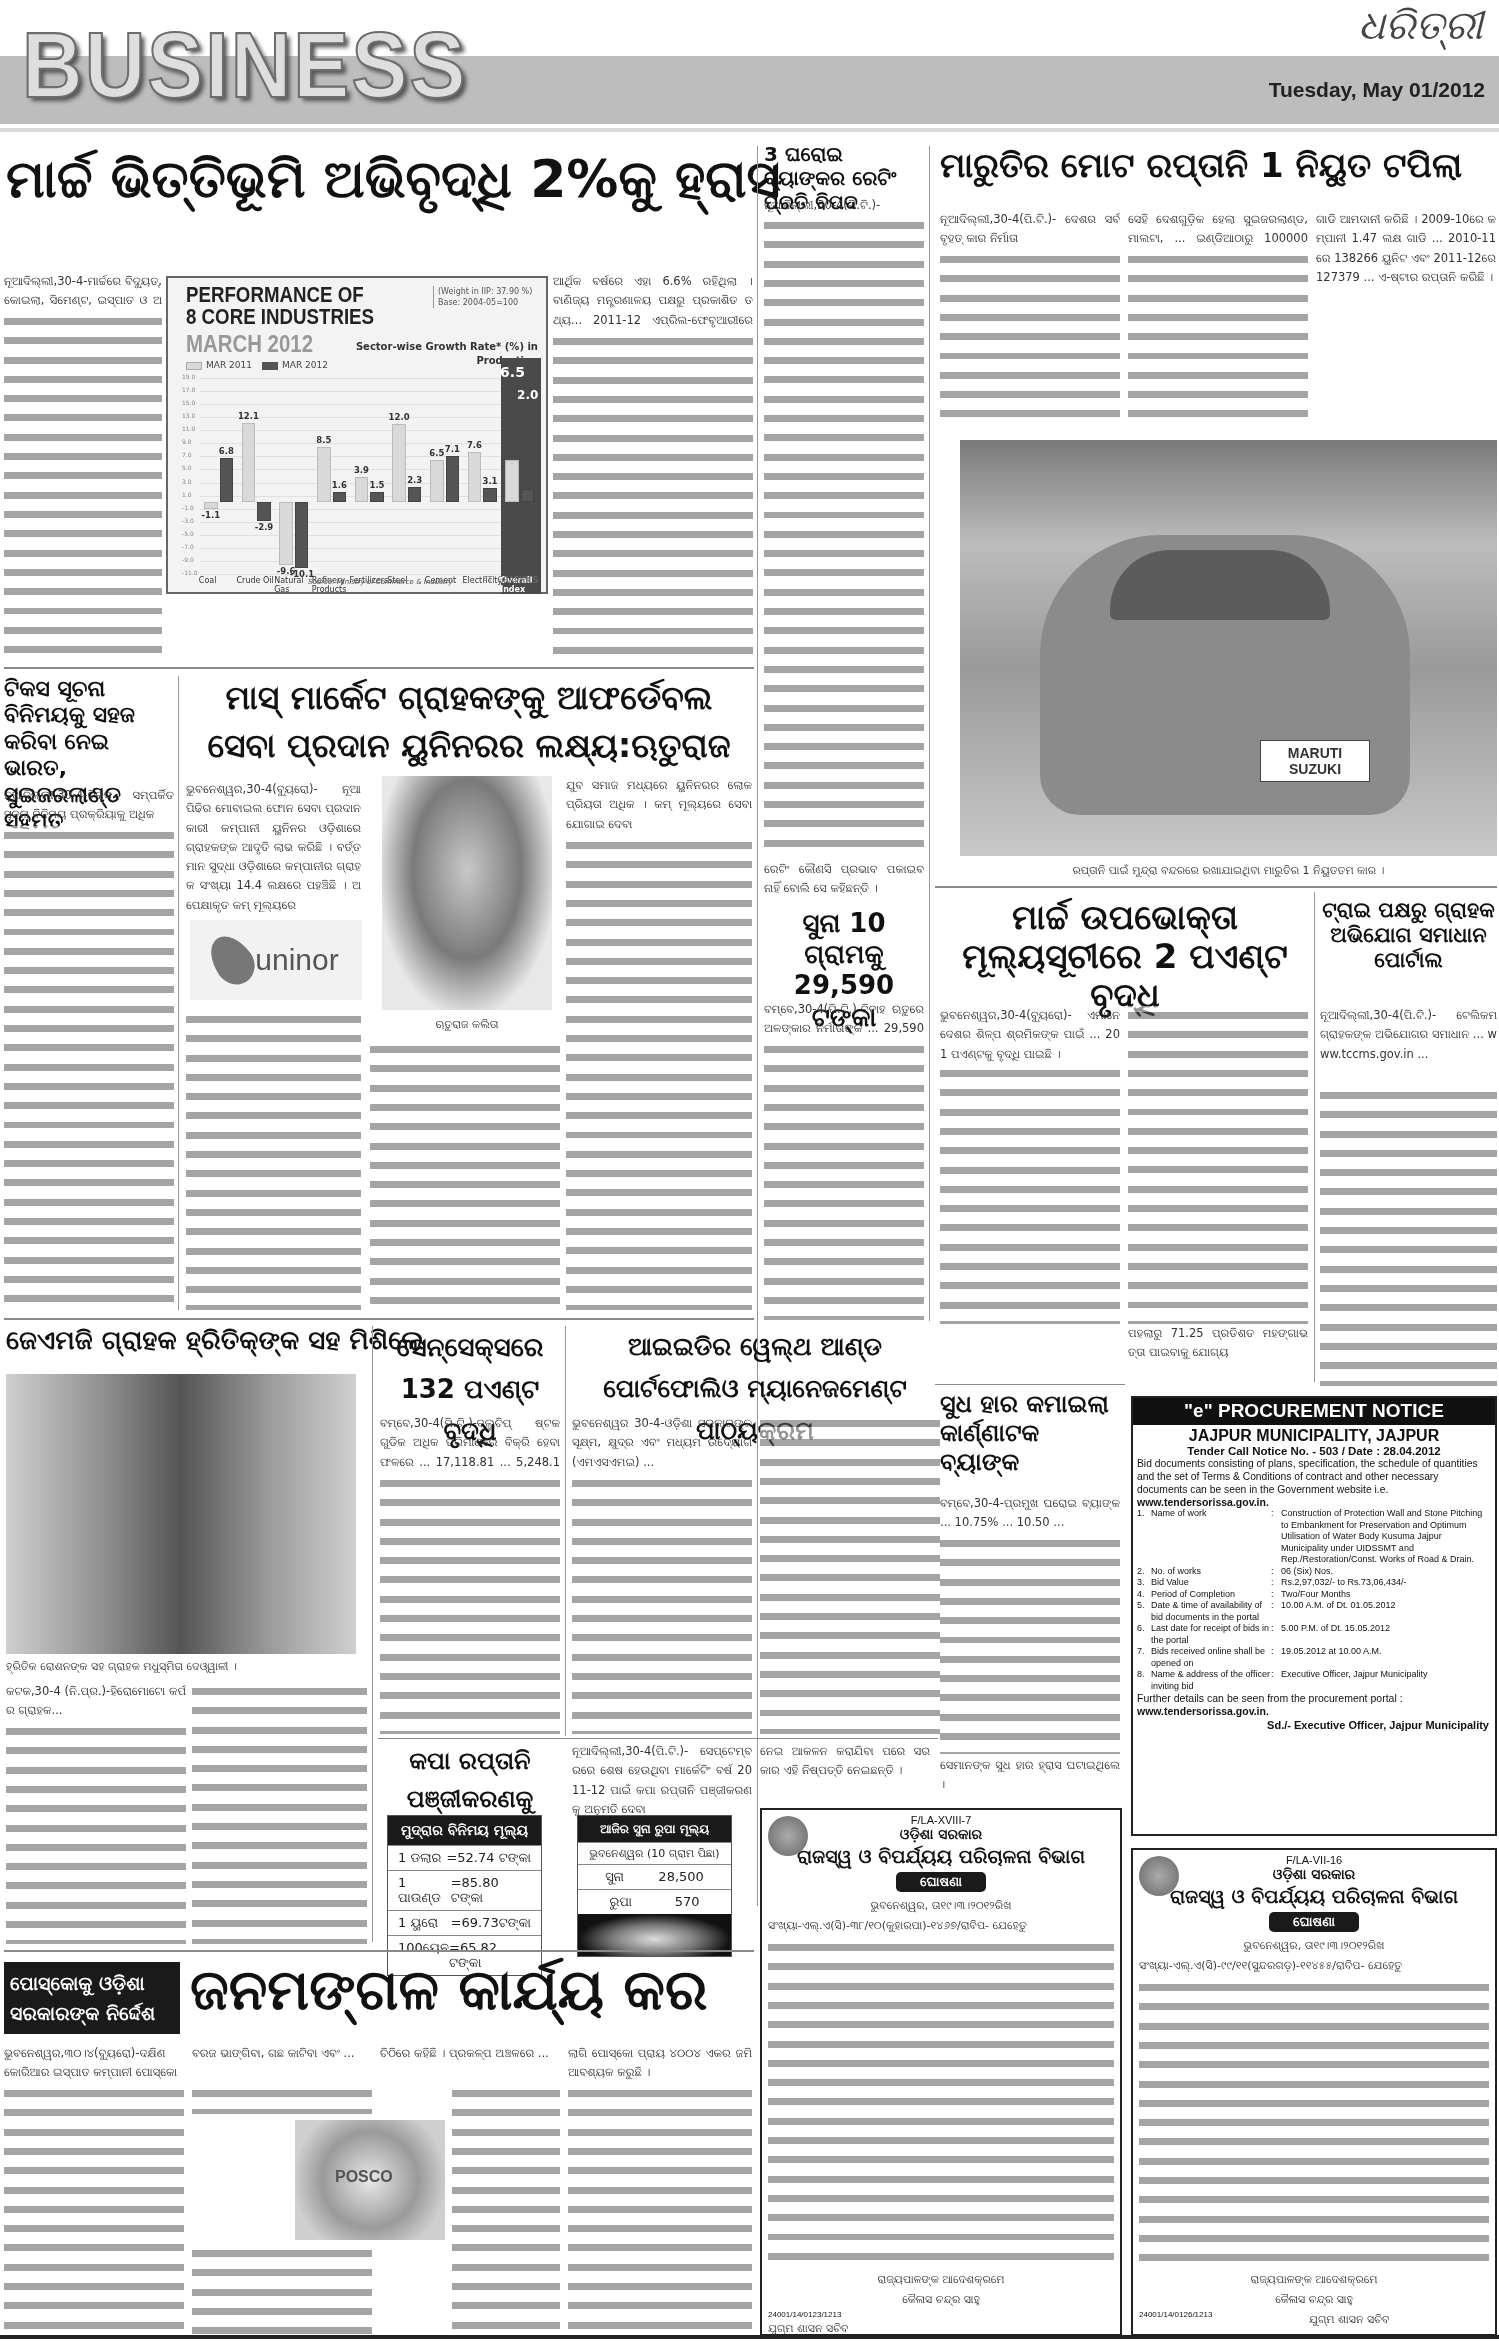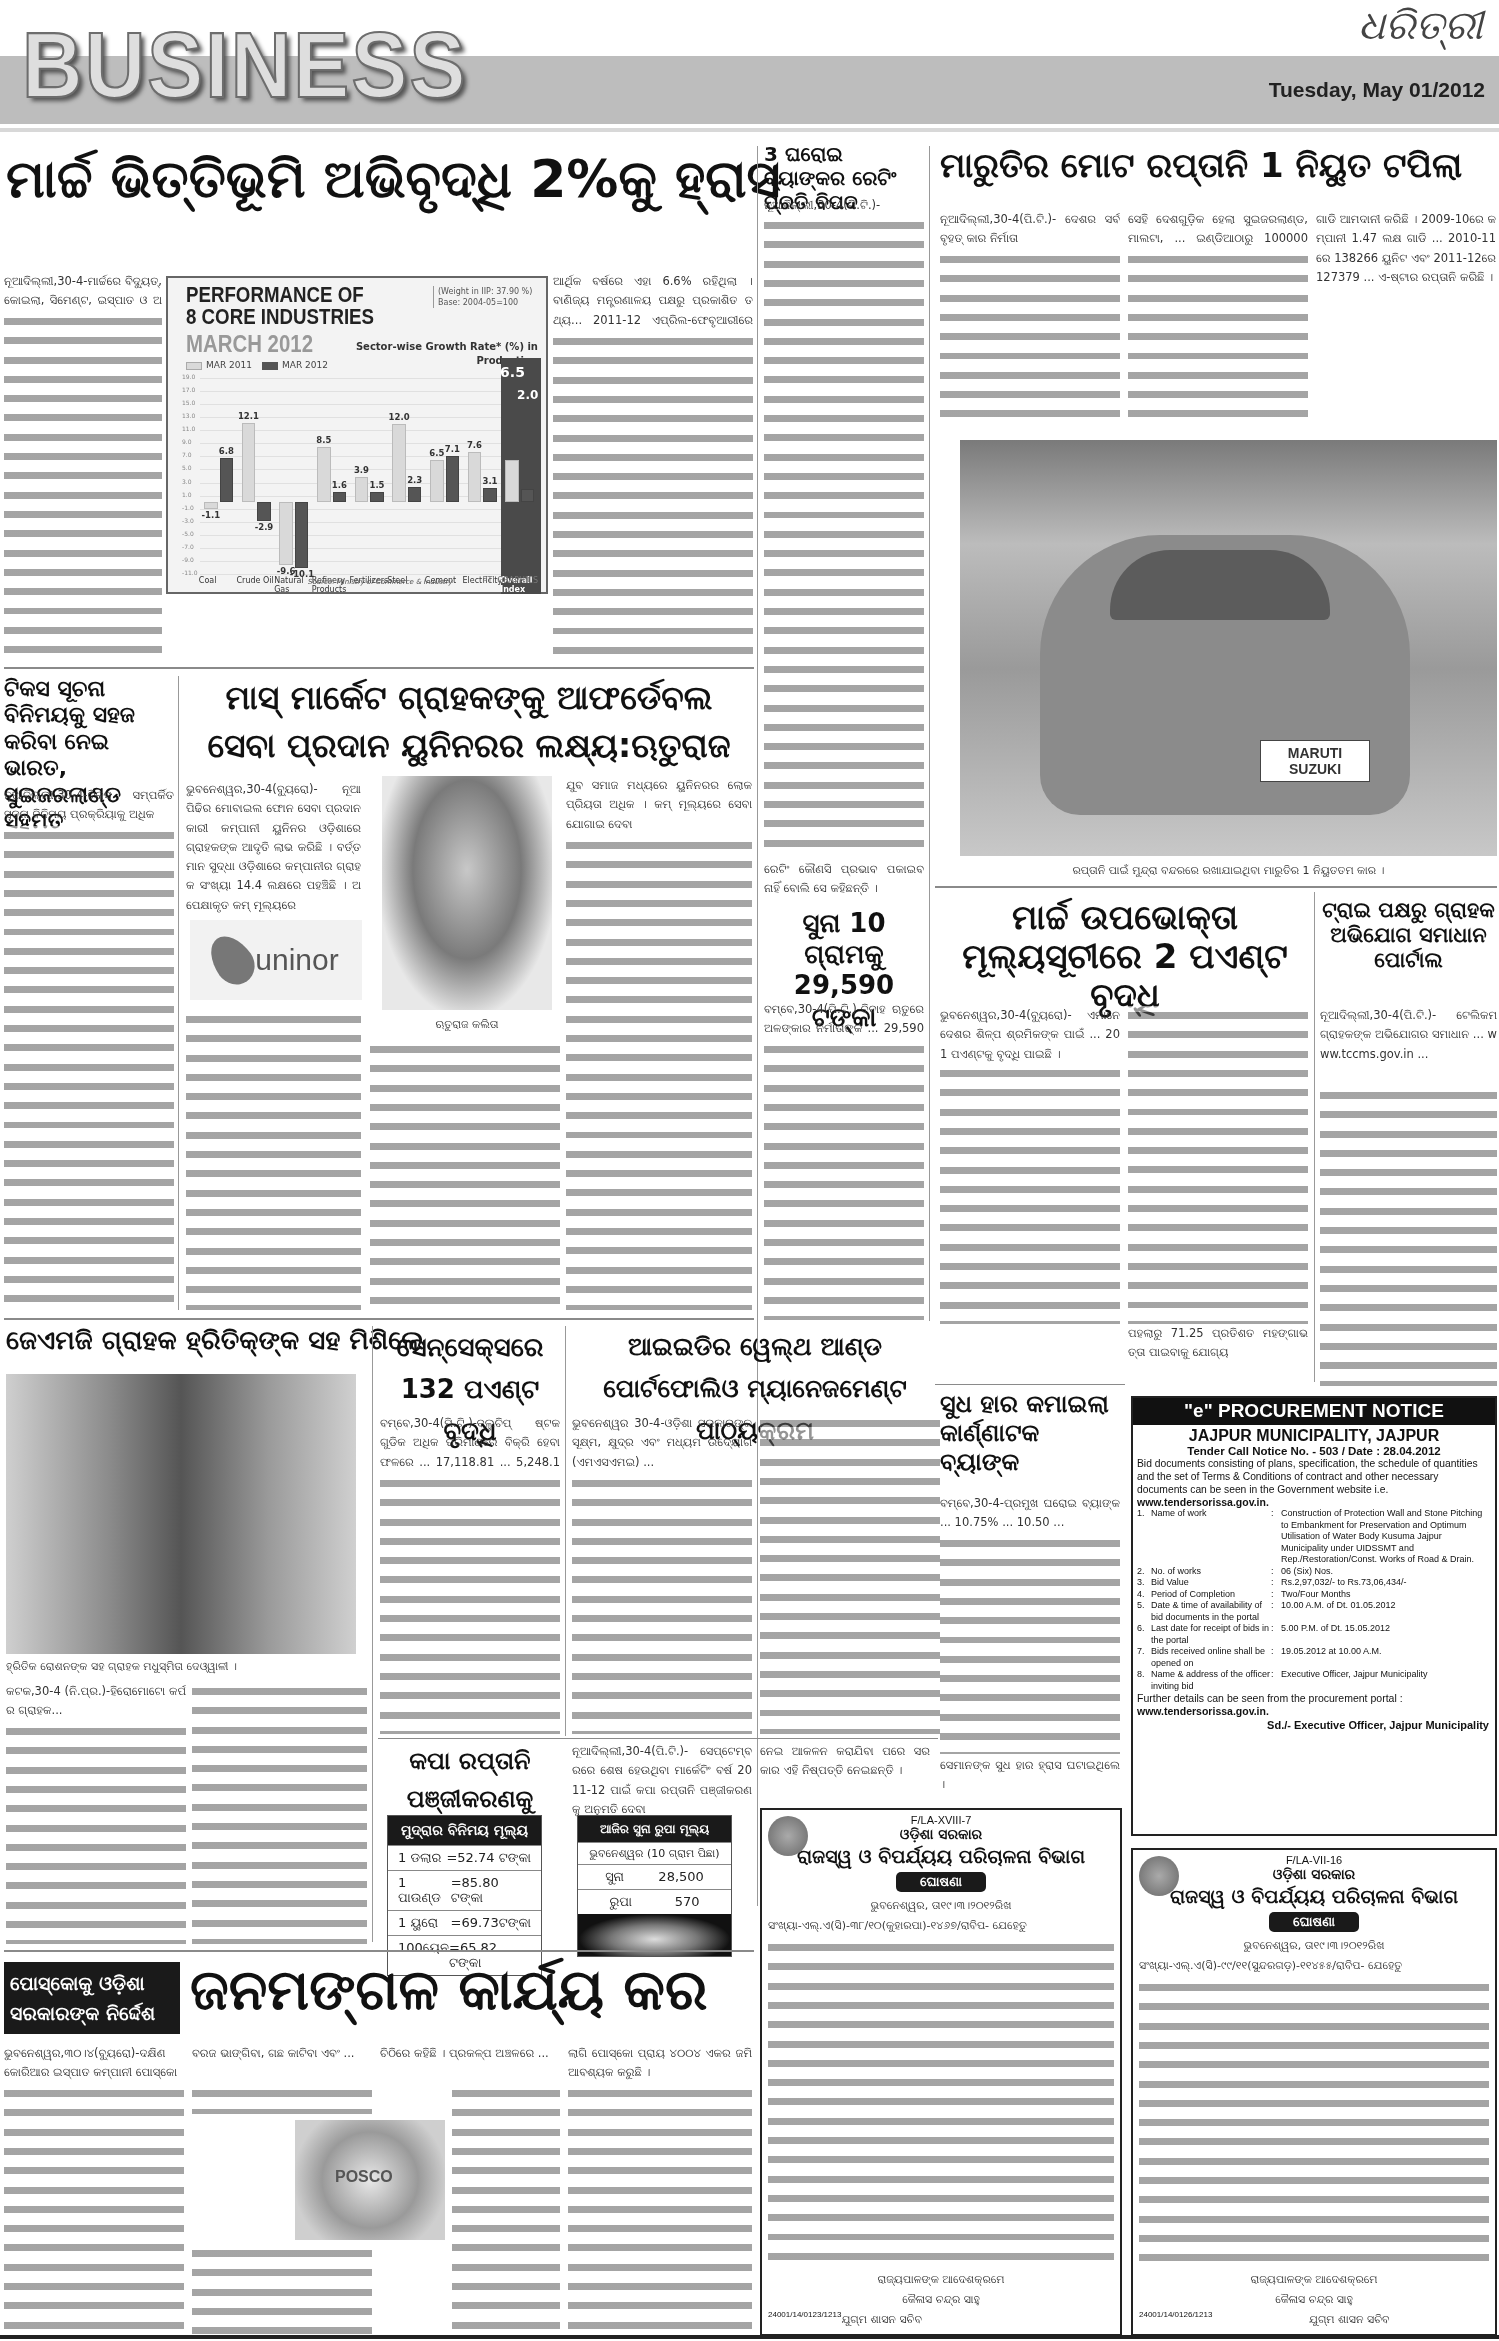--- a/index.html
+++ b/index.html
@@ -386,21 +386,21 @@
       <div class="abs gov-emblem"></div>
       <div class="gov-code" style="">F/LA-XVIII-7</div>
       <div class="gov-state" style="">ଓଡ଼ିଶା ସରକାର</div>
       <div class="gov-dept" style="">ରାଜସ୍ୱ ଓ ବିପର୍ଯ୍ୟୟ ପରିଚାଳନା ବିଭାଗ</div>
       <div class="gov-pill" style="">ଘୋଷଣା</div>
       <div class="body-text" style="text-align:center;height:20px;font-size:11px;">ଭୁବନେଶ୍ୱର, ତା୧୯।୩।୨୦୧୨ରିଖ</div>
       <div class="body-text" style="padding:0 6px;height:20px;font-size:11px;">ସଂଖ୍ୟା-ଏଲ୍.ଏ(ସି)-୩୮/୧୦(କୁହାରପା)-୧୪୬୭/ରାବିପ- ଯେହେତୁ</div>
       <div class="lines" style="margin:2px 6px;height:330px;"></div>
       <div class="body-text" style="text-align:center;height:20px;font-size:11px;">ରାଜ୍ୟପାଳଙ୍କ ଆଦେଶକ୍ରମେ</div>
       <div class="body-text" style="text-align:center;height:20px;font-size:11px;">କୈଳାସ ଚନ୍ଦ୍ର ସାହୁ</div>
-      <div style="display:flex;justify-content:flex-start;padding:0 6px;">
+      <div style="display:flex;justify-content:center;padding:0 6px;flex-direction:column;">
         <div class="gov-foot" style="">24001/14/0123/1213</div>
         <div class="body-text" style="height:18px;font-size:11px;width:180px;text-align:left;">ଯୁଗ୍ମ ଶାସନ ସଚିବ</div>
       </div>
     </div>
     <div class="abs gov" style="left: 1131px; top: 1848px; width: 366px; height: 488px;">
       <div class="abs gov-emblem"></div>
       <div class="gov-code" style="">F/LA-VII-16</div>
       <div class="gov-state" style="">ଓଡ଼ିଶା ସରକାର</div>
       <div class="gov-dept" style="">ରାଜସ୍ୱ ଓ ବିପର୍ଯ୍ୟୟ ପରିଚାଳନା ବିଭାଗ</div>
       <div class="gov-pill" style="">ଘୋଷଣା</div>

